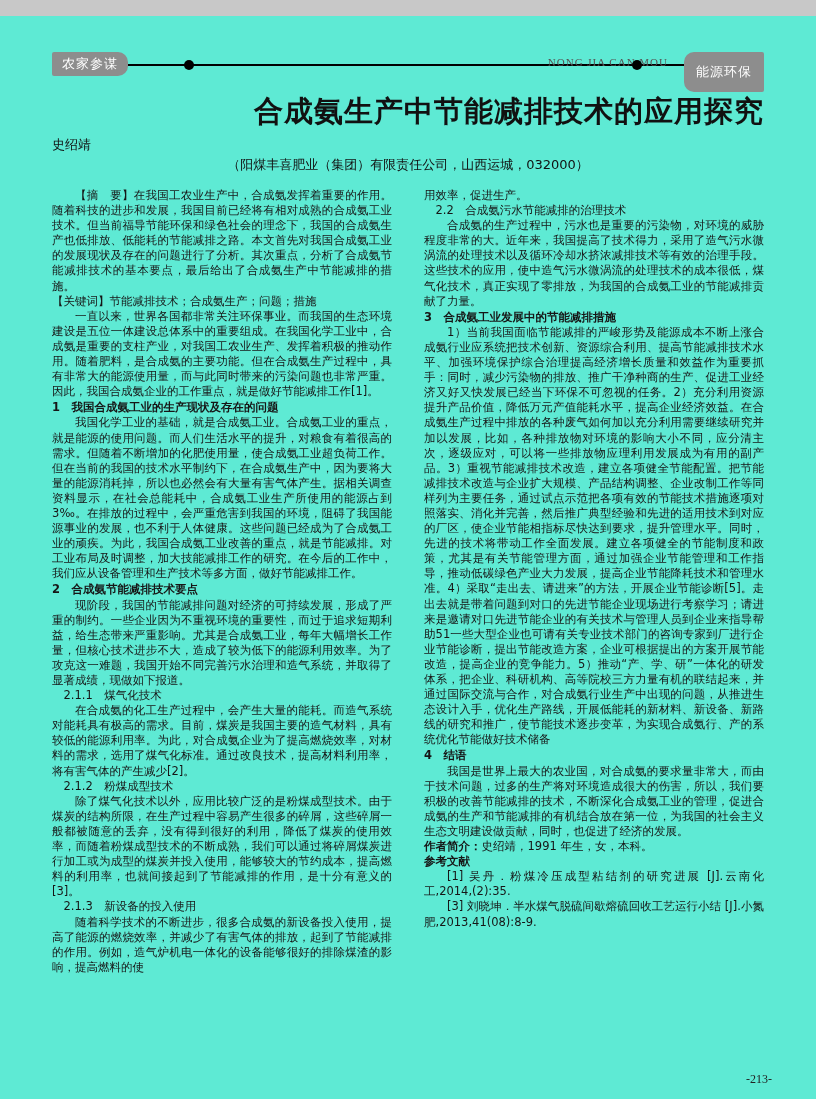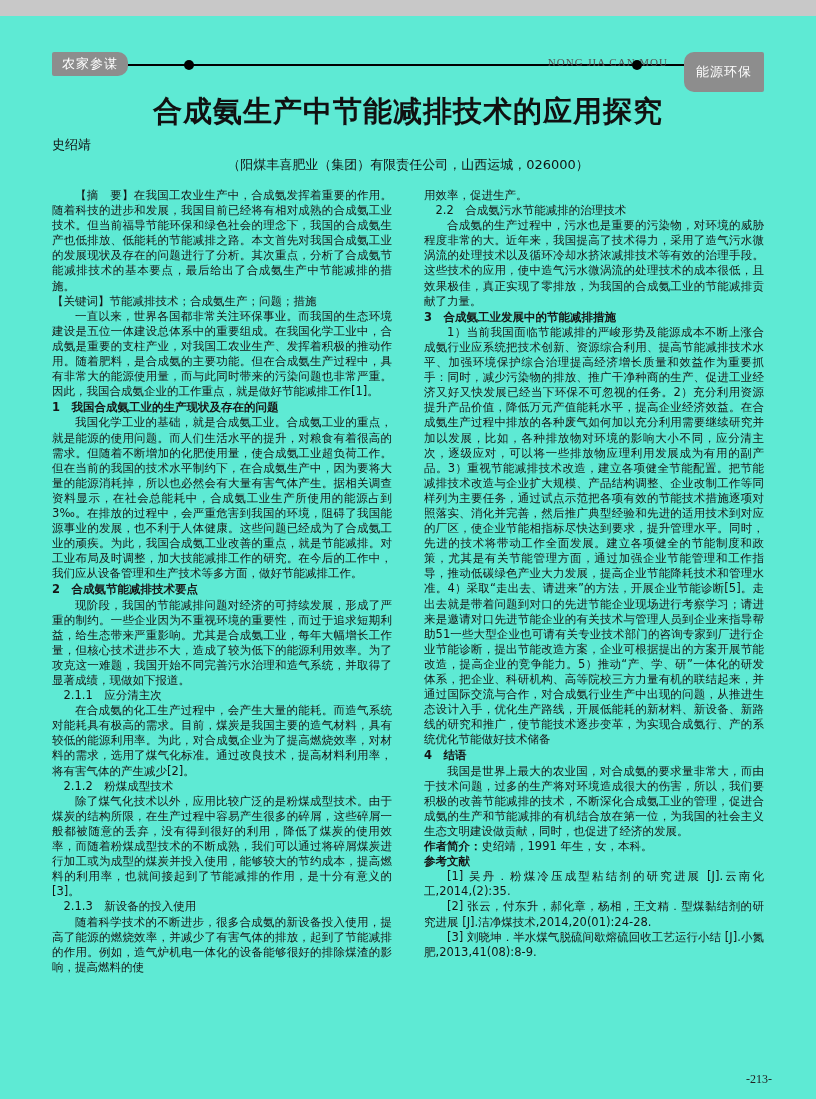--- a/index.html
+++ b/index.html
@@ -78,21 +78,21 @@
     color: #555;
     letter-spacing: 1px;
     font-family: "Liberation Serif", serif;
   }
   
   .title {
     position: absolute;
     left: 52px;
     top: 76px;
     width: 712px;
-    text-align: center;
+    text-align: right;
     font-size: 29px;
     font-weight: bold;
     letter-spacing: 1px;
     font-family: Liberation Sans, sans-serif;
   }
   .author {
     position: absolute;
     left: 52px;
     top: 120px;
     width: 712px;
@@ -160,62 +160,61 @@
     <div class="hdr-rule"></div>
     <div class="hdr-left-tab">农家参谋</div>
     <div class="hdr-dot left"></div>
     <div class="hdr-pinyin">NONG JIA CAN MOU</div>
     <div class="hdr-dot right"></div>
     <div class="hdr-right-tab">能源环保</div>
   </div>
 
   <div class="title">合成氨生产中节能减排技术的应用探究</div>
   <div class="author">史绍靖</div>
-  <div class="affiliation">（阳煤丰喜肥业（集团）有限责任公司，山西运城，026000）</div>
+  <div class="affiliation">（阳煤丰喜肥业（集团）有限责任公司，山西运城，032000）</div>
 
   <div class="cols">
 
     <div class="col left">
       <p>【摘　要】在我国工农业生产中，合成氨发挥着重要的作用。随着科技的进步和发展，我国目前已经将有相对成熟的合成氨工业技术。但当前福导节能环保和绿色社会的理念下，我国的合成氨生产也低排放、低能耗的节能减排之路。本文首先对我国合成氨工业的发展现状及存在的问题进行了分析。其次重点，分析了合成氨节能减排技术的基本要点，最后给出了合成氨生产中节能减排的措施。</p>
       <p class="noind">【关键词】节能减排技术；合成氨生产；问题；措施</p>
       <p>一直以来，世界各国都非常关注环保事业。而我国的生态环境建设是五位一体建设总体系中的重要组成。在我国化学工业中，合成氨是重要的支柱产业，对我国工农业生产、发挥着积极的推动作用。随着肥料，是合成氨的主要功能。但在合成氨生产过程中，具有非常大的能源使用量，而与此同时带来的污染问题也非常严重。因此，我国合成氨企业的工作重点，就是做好节能减排工作[1]。</p>
 
       <p class="seclabel">1　我国合成氨工业的生产现状及存在的问题</p>
       <p>我国化学工业的基础，就是合成氨工业。合成氨工业的重点，就是能源的使用问题。而人们生活水平的提升，对粮食有着很高的需求。但随着不断增加的化肥使用量，使合成氨工业超负荷工作。但在当前的我国的技术水平制约下，在合成氨生产中，因为要将大量的能源消耗掉，所以也必然会有大量有害气体产生。据相关调查资料显示，在社会总能耗中，合成氨工业生产所使用的能源占到3‰。在排放的过程中，会严重危害到我国的环境，阻碍了我国能源事业的发展，也不利于人体健康。这些问题已经成为了合成氨工业的顽疾。为此，我国合成氨工业改善的重点，就是节能减排。对工业布局及时调整，加大技能减排工作的研究。在今后的工作中，我们应从设备管理和生产技术等多方面，做好节能减排工作。</p>
 
       <p class="seclabel">2　合成氨节能减排技术要点</p>
       <p>现阶段，我国的节能减排问题对经济的可持续发展，形成了严重的制约。一些企业因为不重视环境的重要性，而过于追求短期利益，给生态带来严重影响。尤其是合成氨工业，每年大幅增长工作量，但核心技术进步不大，造成了较为低下的能源利用效率。为了攻克这一难题，我国开始不同完善污水治理和造气系统，并取得了显著成绩，现做如下报道。</p>
 
 
-      <p class="subhead">2.1.1　应分清主次</p>
+      <p class="subhead">2.1.1　煤气化技术</p>
       <p>在合成氨的化工生产过程中，会产生大量的能耗。而造气系统对能耗具有极高的需求。目前，煤炭是我国主要的造气材料，具有较低的能源利用率。为此，对合成氨企业为了提高燃烧效率，对材料的需求，选用了煤气化标准。通过改良技术，提高材料利用率，将有害气体的产生减少[2]。</p>
 
       <p class="subhead">2.1.2　粉煤成型技术</p>
       <p>除了煤气化技术以外，应用比较广泛的是粉煤成型技术。由于煤炭的结构所限，在生产过程中容易产生很多的碎屑，这些碎屑一般都被随意的丢弃，没有得到很好的利用，降低了煤炭的使用效率，而随着粉煤成型技术的不断成熟，我们可以通过将碎屑煤炭进行加工或为成型的煤炭并投入使用，能够较大的节约成本，提高燃料的利用率，也就间接起到了节能减排的作用，是十分有意义的[3]。</p>
 
       <p class="subhead">2.1.3　新设备的投入使用</p>
       <p>随着科学技术的不断进步，很多合成氨的新设备投入使用，提高了能源的燃烧效率，并减少了有害气体的排放，起到了节能减排的作用。例如，造气炉机电一体化的设备能够很好的排除煤渣的影响，提高燃料的使</p>
     </div>
 
     <div class="col right">
       <p class="noind">用效率，促进生产。</p>
 
       <p class="subhead">2.2　合成氨污水节能减排的治理技术</p>
-      <p>合成氨的生产过程中，污水也是重要的污染物，对环境的威胁程度非常的大。近年来，我国提高了技术得力，采用了造气污水微涡流的处理技术以及循环冷却水挤浓减排技术等有效的治理手段。这些技术的应用，使中造气污水微涡流的处理技术的成本很低，且效果极佳，真正实现了零排放，为我国的合成氨工业的节能减排贡献了力量。</p>
+      <p>合成氨的生产过程中，污水也是重要的污染物，对环境的威胁程度非常的大。近年来，我国提高了技术得力，采用了造气污水微涡流的处理技术以及循环冷却水挤浓减排技术等有效的治理手段。这些技术的应用，使中造气污水微涡流的处理技术的成本很低，煤气化技术，真正实现了零排放，为我国的合成氨工业的节能减排贡献了力量。</p>
 
       <p class="seclabel">3　合成氨工业发展中的节能减排措施</p>
       <p>1）当前我国面临节能减排的严峻形势及能源成本不断上涨合成氨行业应系统把技术创新、资源综合利用、提高节能减排技术水平、加强环境保护综合治理提高经济增长质量和效益作为重要抓手：同时，减少污染物的排放、推广干净种商的生产、促进工业经济又好又快发展已经当下环保不可忽视的任务。2）充分利用资源提升产品价值，降低万元产值能耗水平，提高企业经济效益。在合成氨生产过程中排放的各种废气如何加以充分利用需要继续研究并加以发展，比如，各种排放物对环境的影响大小不同，应分清主次，逐级应对，可以将一些排放物应理利用发展成为有用的副产品。3）重视节能减排技术改造，建立各项健全节能配置。把节能减排技术改造与企业扩大规模、产品结构调整、企业改制工作等同样列为主要任务，通过试点示范把各项有效的节能技术措施逐项对照落实、消化并完善，然后推广典型经验和先进的适用技术到对应的厂区，使企业节能相指标尽快达到要求，提升管理水平。同时，先进的技术将带动工作全面发展。建立各项健全的节能制度和政策，尤其是有关节能管理方面，通过加强企业节能管理和工作指导，推动低碳绿色产业大力发展，提高企业节能降耗技术和管理水准。4）采取“走出去、请进来”的方法，开展企业节能诊断[5]。走出去就是带着问题到对口的先进节能企业现场进行考察学习；请进来是邀请对口先进节能企业的有关技术与管理人员到企业来指导帮助51一些大型企业也可请有关专业技术部门的咨询专家到厂进行企业节能诊断，提出节能改造方案，企业可根据提出的方案开展节能改造，提高企业的竞争能力。5）推动“产、学、研”一体化的研发体系，把企业、科研机构、高等院校三方力量有机的联结起来，并通过国际交流与合作，对合成氨行业生产中出现的问题，从推进生态设计入手，优化生产路线，开展低能耗的新材料、新设备、新路线的研究和推广，使节能技术逐步变革，为实现合成氨行、产的系统优化节能做好技术储备</p>
 
       <p class="seclabel">4　结语</p>
       <p>我国是世界上最大的农业国，对合成氨的要求量非常大，而由于技术问题，过多的生产将对环境造成很大的伤害，所以，我们要积极的改善节能减排的技术，不断深化合成氨工业的管理，促进合成氨的生产和节能减排的有机结合放在第一位，为我国的社会主义生态文明建设做贡献，同时，也促进了经济的发展。</p>
 
       <p class="noind"><span class="kw-tag">作者简介：</span><span>史绍靖，1991 年生，女，本科。</span></p>
 
       <p class="noind kw-tag">参考文献</p>
       <p class="ref-item">[1] 吴丹．粉煤冷压成型粘结剂的研究进展 [J].云南化工,2014,(2):35.</p>
-      <p class="ref-item">[2] 张云，付东升，郝化章，杨相，王文精．型煤黏结剂的研究进展 [J].洁净煤技术,2014,20(01):24-28.</p>
       <p class="ref-item">[3] 刘晓坤．半水煤气脱硫间歇熔硫回收工艺运行小结 [J].小氮肥,2013,41(08):8-9.</p>
     </div>
 
   </div>
 
   <div class="pagenum">-213-</div>
 </div>
 
 </body></html>

